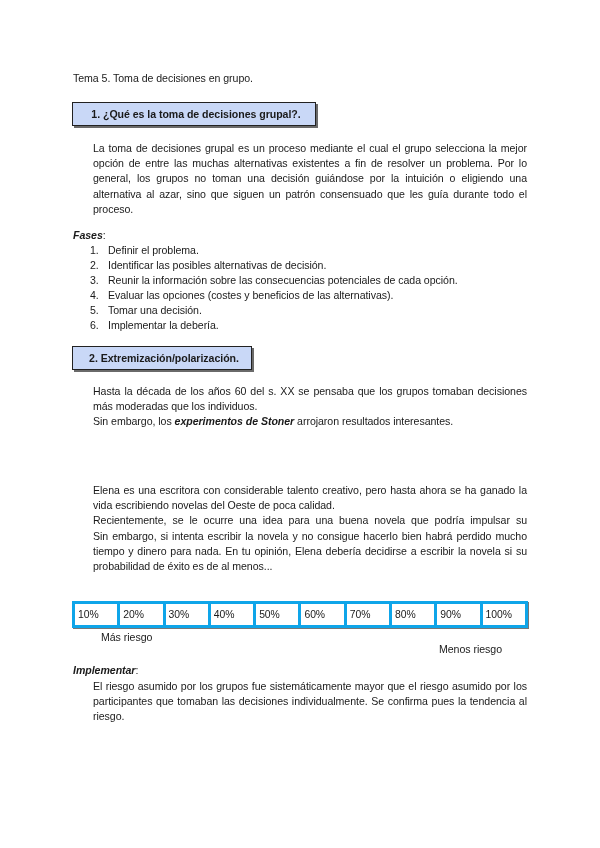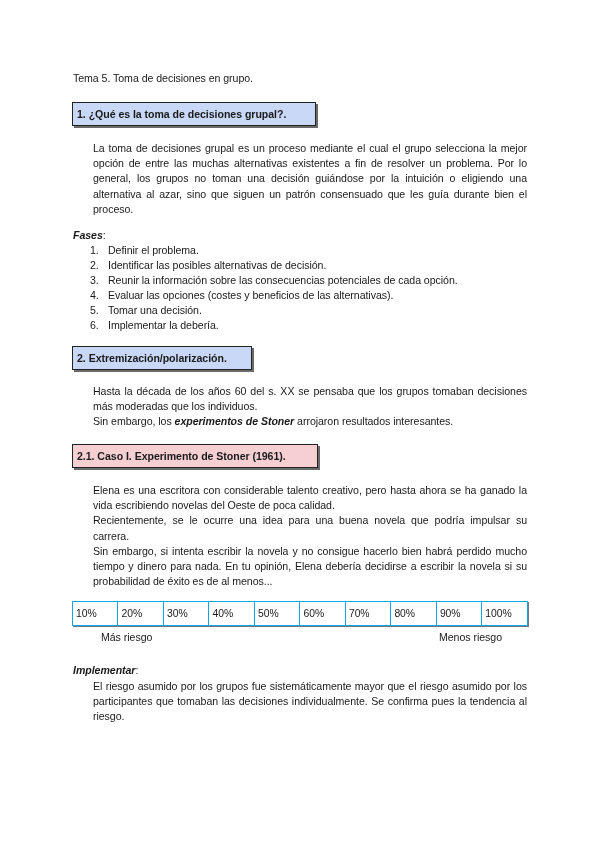--- a/index.html
+++ b/index.html
@@ -18,21 +18,21 @@
       position: absolute;
       left: 72px;
       height: 24px;
       border: 1px solid #222;
       box-shadow: 2px 2px 0 #6a6a6a;
       font-weight: bold;
       font-size: 10.6px;
       padding: 5px 0 0 4px;
       white-space: nowrap;
     }
-    .blue { background: #c9d8f7; }
+    .blue { background: #c9d8f7; text-align: center; }
     .pink { background: #f6cfd2; }
     .para {
       position: absolute;
       left: 73px;
       width: 454px;
       line-height: 15.2px;
       text-align: justify;
     }
     .para .line { display: block; text-align: justify; text-align-last: justify; white-space: nowrap; padding-left: 20px; }
     .para .line.last { text-align-last: left; }
@@ -49,21 +49,21 @@
     .scale {
       position: absolute;
       left: 72px;
       top: 601px;
       width: 456px;
       height: 24px;
       border-collapse: collapse;
       box-shadow: 1px 1px 0 #777;
     }
     .scale td {
-      border: 1px solid #0ea5e9;
+      border: 3px solid #0ea5e9;
       width: 45.6px;
       padding: 0 0 0 3px;
       font-size: 10.4px;
       height: 24px;
       vertical-align: middle;
     }
     .scale-label { position: absolute; top: 631px; }
   </style>
 </head>
 <body>
@@ -71,21 +71,21 @@
 <div class="page">
 
   <div class="abs doc-title">Tema 5. Toma de decisiones en grupo.</div>
 
   <div class="heading-box blue" style="top:102px; width:244px;">1. ¿Qué es la toma de decisiones grupal?.</div>
 
   <div class="para" style="top:141px;">
     <span class="line">La toma de decisiones grupal es un proceso mediante el cual el grupo selecciona la mejor</span>
     <span class="line">opción de entre las muchas alternativas existentes a fin de resolver un problema. Por lo</span>
     <span class="line">general, los grupos no toman una decisión guiándose por la intuición o eligiendo una</span>
-    <span class="line">alternativa al azar, sino que siguen un patrón consensuado que les guía durante bien el</span>
+    <span class="line">alternativa al azar, sino que siguen un patrón consensuado que les guía durante todo el</span>
     <span class="line last">proceso.</span>
   </div>
 
   <div class="abs" style="left:73px; top:229px;">
     <span class="label-bi">Fases</span><span>:</span>
   </div>
 
   <ol class="list">
     <li>
         <span class="num">1.</span>
@@ -114,27 +114,25 @@
   </ol>
 
   <div class="heading-box blue" style="top:346px; width:180px;">2. Extremización/polarización.</div>
 
   <div class="para" style="top:384px;">
     <span class="line">Hasta la década de los años 60 del s. XX se pensaba que los grupos tomaban decisiones</span>
     <span class="line last">más moderadas que los individuos.</span>
     <span class="line last"><span>Sin embargo, los </span><span class="label-bi">experimentos de Stoner</span><span> arrojaron resultados interesantes.</span></span>
   </div>
 
-  <div class="heading-box pink" style="top:444px; width:246px;">2.1. Caso I. Experimento de Stoner (1961).</div>
 
   <div class="para" style="top:483px;">
     <span class="line">Elena es una escritora con considerable talento creativo, pero hasta ahora se ha ganado la</span>
     <span class="line last">vida escribiendo novelas del Oeste de poca calidad.</span>
     <span class="line">Recientemente, se le ocurre una idea para una buena novela que podría impulsar su</span>
-    <span class="line last">carrera.</span>
     <span class="line">Sin embargo, si intenta escribir la novela y no consigue hacerlo bien habrá perdido mucho</span>
     <span class="line">tiempo y dinero para nada. En tu opinión, Elena debería decidirse a escribir la novela si su</span>
     <span class="line last">probabilidad de éxito es de al menos...</span>
   </div>
 
   <table class="scale">
     <tbody>
         <tr>
       <td>10%</td>
       <td>20%</td>
@@ -144,21 +142,21 @@
       <td>60%</td>
       <td>70%</td>
       <td>80%</td>
       <td>90%</td>
       <td>100%</td>
     </tr>
   </tbody>
     </table>
 
   <div class="scale-label" style="left:92px;padding-left:9px;">Más riesgo</div>
-  <div class="scale-label" style="left:439px;">Menos riesgo</div>
+  <div class="scale-label" style="left:439px;margin-top:12px;">Menos riesgo</div>
 
   <div class="abs" style="left:73px; top:664px;">
     <span class="label-bi">Implementar</span><span>:</span>
   </div>
 
   <div class="para" style="top:679px;">
     <span class="line">El riesgo asumido por los grupos fue sistemáticamente mayor que el riesgo asumido por los</span>
     <span class="line">participantes que tomaban las decisiones individualmente. Se confirma pues la tendencia al</span>
     <span class="line last">riesgo.</span>
   </div>

